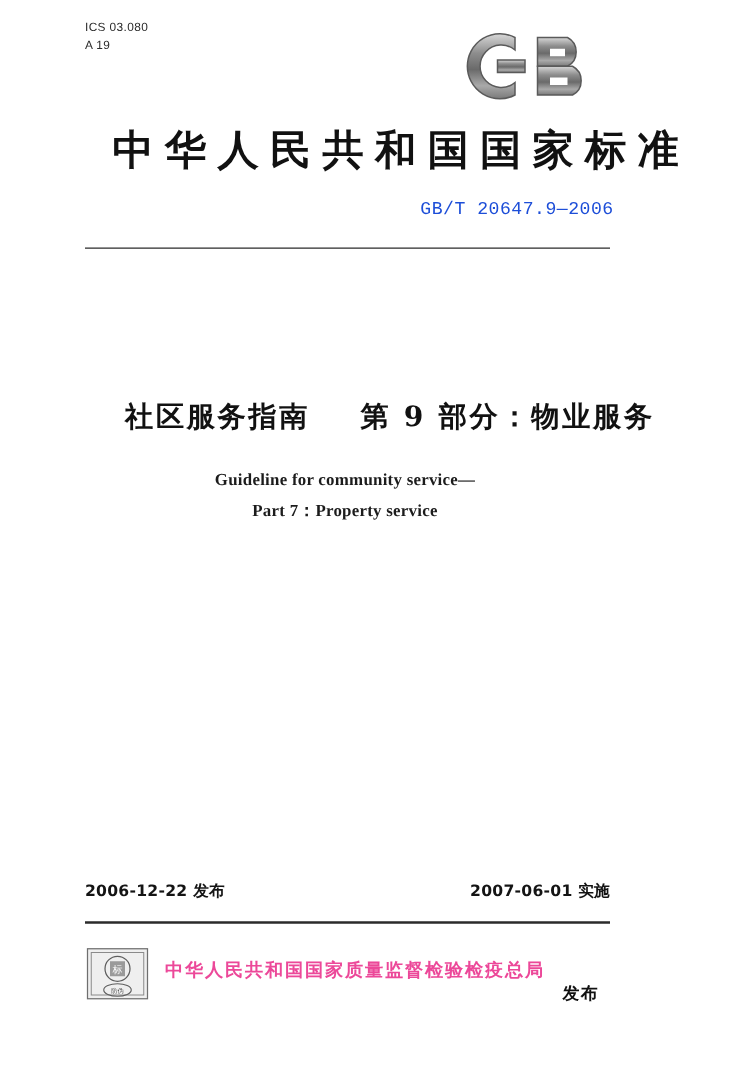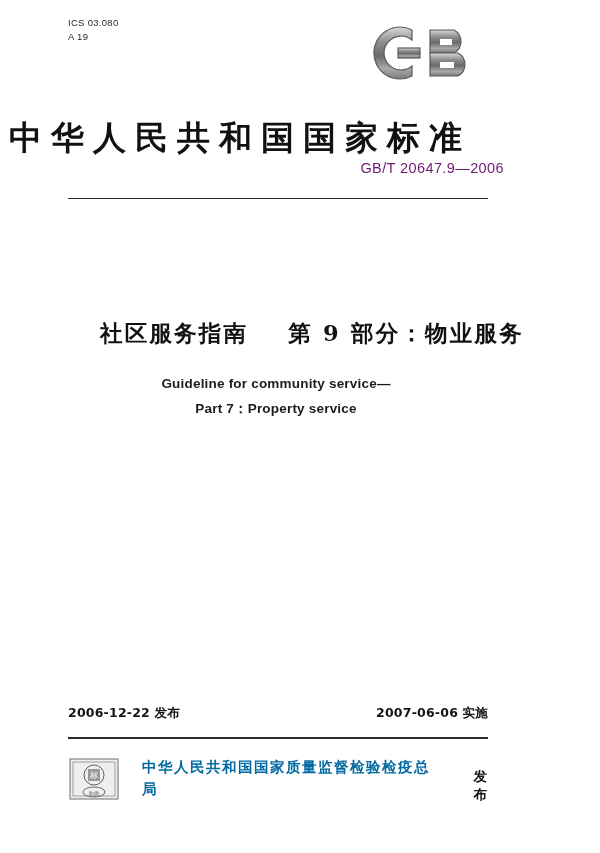--- a/index.html
+++ b/index.html
@@ -41,39 +41,38 @@
     width: 120px;
     height: 70px;
   }
 
   
   .cn-title {
     position: absolute;
     left: 0;
     right: 0;
     top: 98px;
-    text-align: left;
+    text-align: right;
     font-family: "DejaVu Serif", serif;
     font-size: 33px;
     font-weight: bold;
     letter-spacing: 9px;
     color: #111111;
     text-indent: 9px;
-    margin-top: 18px;
   }
 
   
   .std-number {
     position: absolute;
-    right: 48px;
+    right: 61px;
     top: 160px;
-    font-family: Liberation Sans, sans-serif;
+    font-family: Liberation Mono, monospace;
     font-size: 14.5px;
     letter-spacing: 0.4px;
-    color: #701a75;
+    color: #1d4ed8;
   }
 
   
   .rule-top {
     position: absolute;
     left: 68px;
     right: 64px;
     top: 198px;
     border-top: 1.6px solid #2b2b2b;
   }
@@ -92,21 +91,21 @@
     white-space: pre;
   }
 
   
   .doc-title-en {
     position: absolute;
     left: 0;
     right: 0;
     top: 372px;
     text-align: center;
-    font-family: Liberation Sans, sans-serif;
+    font-family: Liberation Serif, serif;
     font-size: 13.5px;
     font-weight: bold;
     line-height: 1.85;
     color: #1c1c1c;
   }
   .doc-title-en div {
     letter-spacing: 0.2px;
   }
 
   
@@ -144,27 +143,27 @@
     align-items: center;
   }
   .seal {
     width: 52px;
     height: 52px;
     flex: 0 0 52px;
     position: relative;
     margin-left: 0px;
   }
   .pub-names {
-    margin-left: 22px;
-    font-family: Liberation Sans, sans-serif;
+    margin-left: 12px;
+    font-family: Liberation Mono, monospace;
     font-size: 14.5px;
     font-weight: bold;
     line-height: 1.5;
     letter-spacing: 1.5px;
-    color: #0369a1;
+    color: #ec4899;
   }
   .pub-issue {
     margin-left: 14px;
     align-self: flex-end;
     padding-bottom: 6px;
     font-family: "DejaVu Serif", serif;
     font-size: 13.5px;
     font-weight: bold;
     letter-spacing: 1px;
     color: #111111;
@@ -211,21 +210,21 @@
 
   <div class="doc-title-cn">社区服务指南    第 9 部分：物业服务</div>
 
   <div class="doc-title-en">
     <div>Guideline for community service—</div>
     <div>Part 7：Property service</div>
   </div>
 
   <div class="dates">
     <span>2006-12-22 发布</span>
-    <span>2007-06-06 实施</span>
+    <span>2007-06-01 实施</span>
   </div>
 
   <div class="rule-bottom"></div>
 
   <div class="publisher">
     <div class="seal">
       <svg viewBox="0 0 52 52" width="52" height="52" aria-hidden="true">
         <rect x="2" y="6" width="48" height="40" fill="#efefef" stroke="#6f6f6f" stroke-width="1"></rect>
         <rect x="5" y="9" width="42" height="34" fill="none" stroke="#8a8a8a" stroke-width="0.8"></rect>
         <circle cx="26" cy="22" r="10" fill="none" stroke="#5e5e5e" stroke-width="1"></circle>

